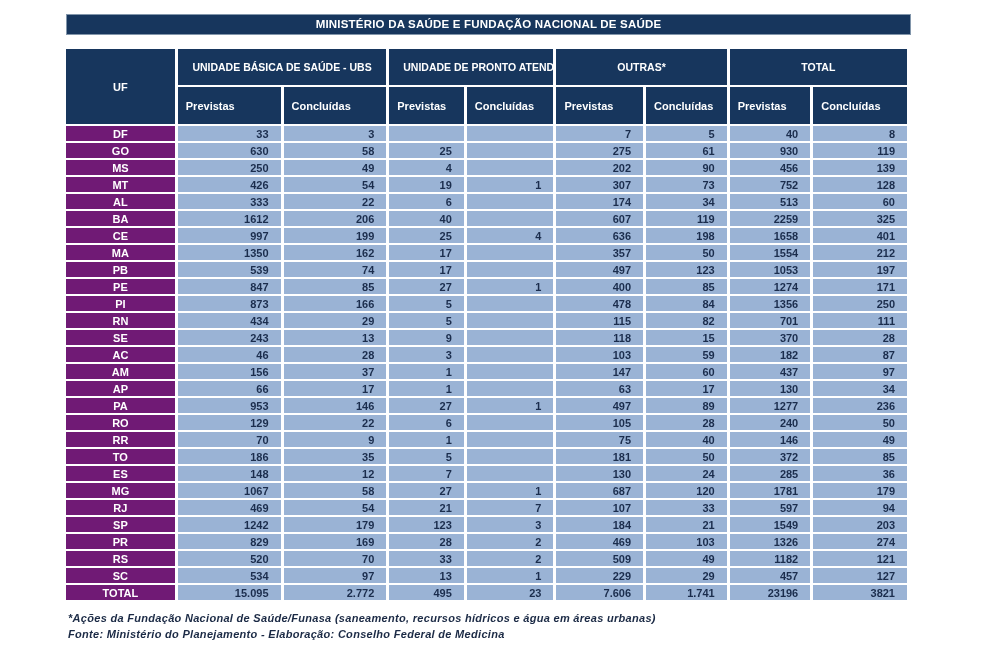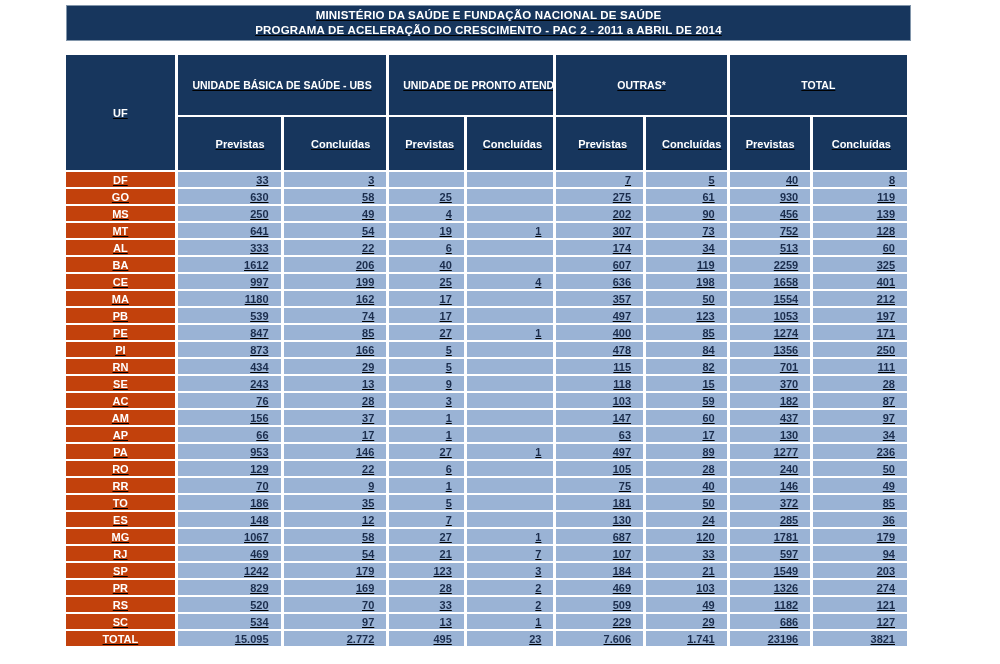--- a/index.html
+++ b/index.html
@@ -11,23 +11,22 @@
   .viewport {
     position: relative;
     width: 1000px;
     height: 664px;
     background: #ffffff;
     overflow: hidden;
   }
   .sheet {
     position: absolute;
     left: 66px;
-    top: 5px;
+    top: 14px;
     width: 845px;
-    text-decoration: underline;
   }
   .title-bar {
     background: #17365d;
     border: 1px solid #8296ab;
     color: #ffffff;
     text-align: center;
     font-weight: bold;
     font-size: 11.5px;
     line-height: 15px;
     padding: 2px 0 2px 0;
@@ -47,43 +46,43 @@
     white-space: nowrap;
   }
   th.group {
     background: #17365d;
     color: #ffffff;
     font-weight: bold;
     font-size: 10.5px;
     text-align: center;
     height: 36px;
     line-height: 14px;
-    padding: 12px 14px;
+    padding: 0 14px;
     white-space: normal;
   }
   th.corner {
     background: #17365d;
     color: #ffffff;
     font-weight: bold;
     font-size: 11px;
     text-align: center;
     vertical-align: middle;
     margin-left: 44px;
   }
   th.sub {
     background: #17365d;
     color: #ffffff;
     font-weight: bold;
     font-size: 11px;
-    text-align: right;
+    text-align: left;
     height: 21px;
-    padding: 16px;
+    padding: 8px;
   }
   th.rowlabel {
-    background: #c2410c;
+    background: #701a75;
     color: #ffffff;
     font-weight: bold;
     font-size: 11px;
     text-align: center;
     height: 15px;
     padding: 0;
   }
   td.num {
     background: #9ab3d5;
     color: #1b2d4d;
@@ -107,21 +106,20 @@
   }
 </style>
 </head>
 <body>
 
 <div class="viewport">
   <div class="sheet">
 
     <div class="title-bar">
       <div>MINISTÉRIO DA SAÚDE E FUNDAÇÃO NACIONAL DE SAÚDE</div>
-      <div>PROGRAMA DE ACELERAÇÃO DO CRESCIMENTO - PAC 2 - 2011 a ABRIL DE 2014</div>
     </div>
 
     <div class="spacer"></div>
 
     <table class="pac">
       <colgroup>
         <col style="width:108px">
         <col style="width:102px">
         <col style="width:102px">
         <col style="width:74px">
@@ -179,21 +177,21 @@
         <td class="num">49</td>
         <td class="num">4</td>
         <td class="num"></td>
         <td class="num">202</td>
         <td class="num">90</td>
         <td class="num">456</td>
         <td class="num">139</td>
       </tr>
           <tr>
         <th class="rowlabel">MT</th>
-        <td class="num">641</td>
+        <td class="num">426</td>
         <td class="num">54</td>
         <td class="num">19</td>
         <td class="num">1</td>
         <td class="num">307</td>
         <td class="num">73</td>
         <td class="num">752</td>
         <td class="num">128</td>
       </tr>
           <tr>
         <th class="rowlabel">AL</th>
@@ -223,21 +221,21 @@
         <td class="num">199</td>
         <td class="num">25</td>
         <td class="num">4</td>
         <td class="num">636</td>
         <td class="num">198</td>
         <td class="num">1658</td>
         <td class="num">401</td>
       </tr>
           <tr>
         <th class="rowlabel">MA</th>
-        <td class="num">1180</td>
+        <td class="num">1350</td>
         <td class="num">162</td>
         <td class="num">17</td>
         <td class="num"></td>
         <td class="num">357</td>
         <td class="num">50</td>
         <td class="num">1554</td>
         <td class="num">212</td>
       </tr>
           <tr>
         <th class="rowlabel">PB</th>
@@ -289,21 +287,21 @@
         <td class="num">13</td>
         <td class="num">9</td>
         <td class="num"></td>
         <td class="num">118</td>
         <td class="num">15</td>
         <td class="num">370</td>
         <td class="num">28</td>
       </tr>
           <tr>
         <th class="rowlabel">AC</th>
-        <td class="num">76</td>
+        <td class="num">46</td>
         <td class="num">28</td>
         <td class="num">3</td>
         <td class="num"></td>
         <td class="num">103</td>
         <td class="num">59</td>
         <td class="num">182</td>
         <td class="num">87</td>
       </tr>
           <tr>
         <th class="rowlabel">AM</th>
@@ -438,32 +436,36 @@
         <td class="num">121</td>
       </tr>
           <tr>
         <th class="rowlabel">SC</th>
         <td class="num">534</td>
         <td class="num">97</td>
         <td class="num">13</td>
         <td class="num">1</td>
         <td class="num">229</td>
         <td class="num">29</td>
-        <td class="num">686</td>
+        <td class="num">457</td>
         <td class="num">127</td>
       </tr>
           <tr>
         <th class="rowlabel">TOTAL</th>
         <td class="num">15.095</td>
         <td class="num">2.772</td>
         <td class="num">495</td>
         <td class="num">23</td>
         <td class="num">7.606</td>
         <td class="num">1.741</td>
         <td class="num">23196</td>
         <td class="num">3821</td>
       </tr>
         </tbody>
     </table>
 
+    <div class="footnotes">
+      <div class="footnote">*Ações da Fundação Nacional de Saúde/Funasa (saneamento, recursos hídricos e água em áreas urbanas)</div>
+      <div class="footnote">Fonte: Ministério do Planejamento - Elaboração: Conselho Federal de Medicina</div>
+    </div>
 
   </div>
 </div>
 
 </body></html>

